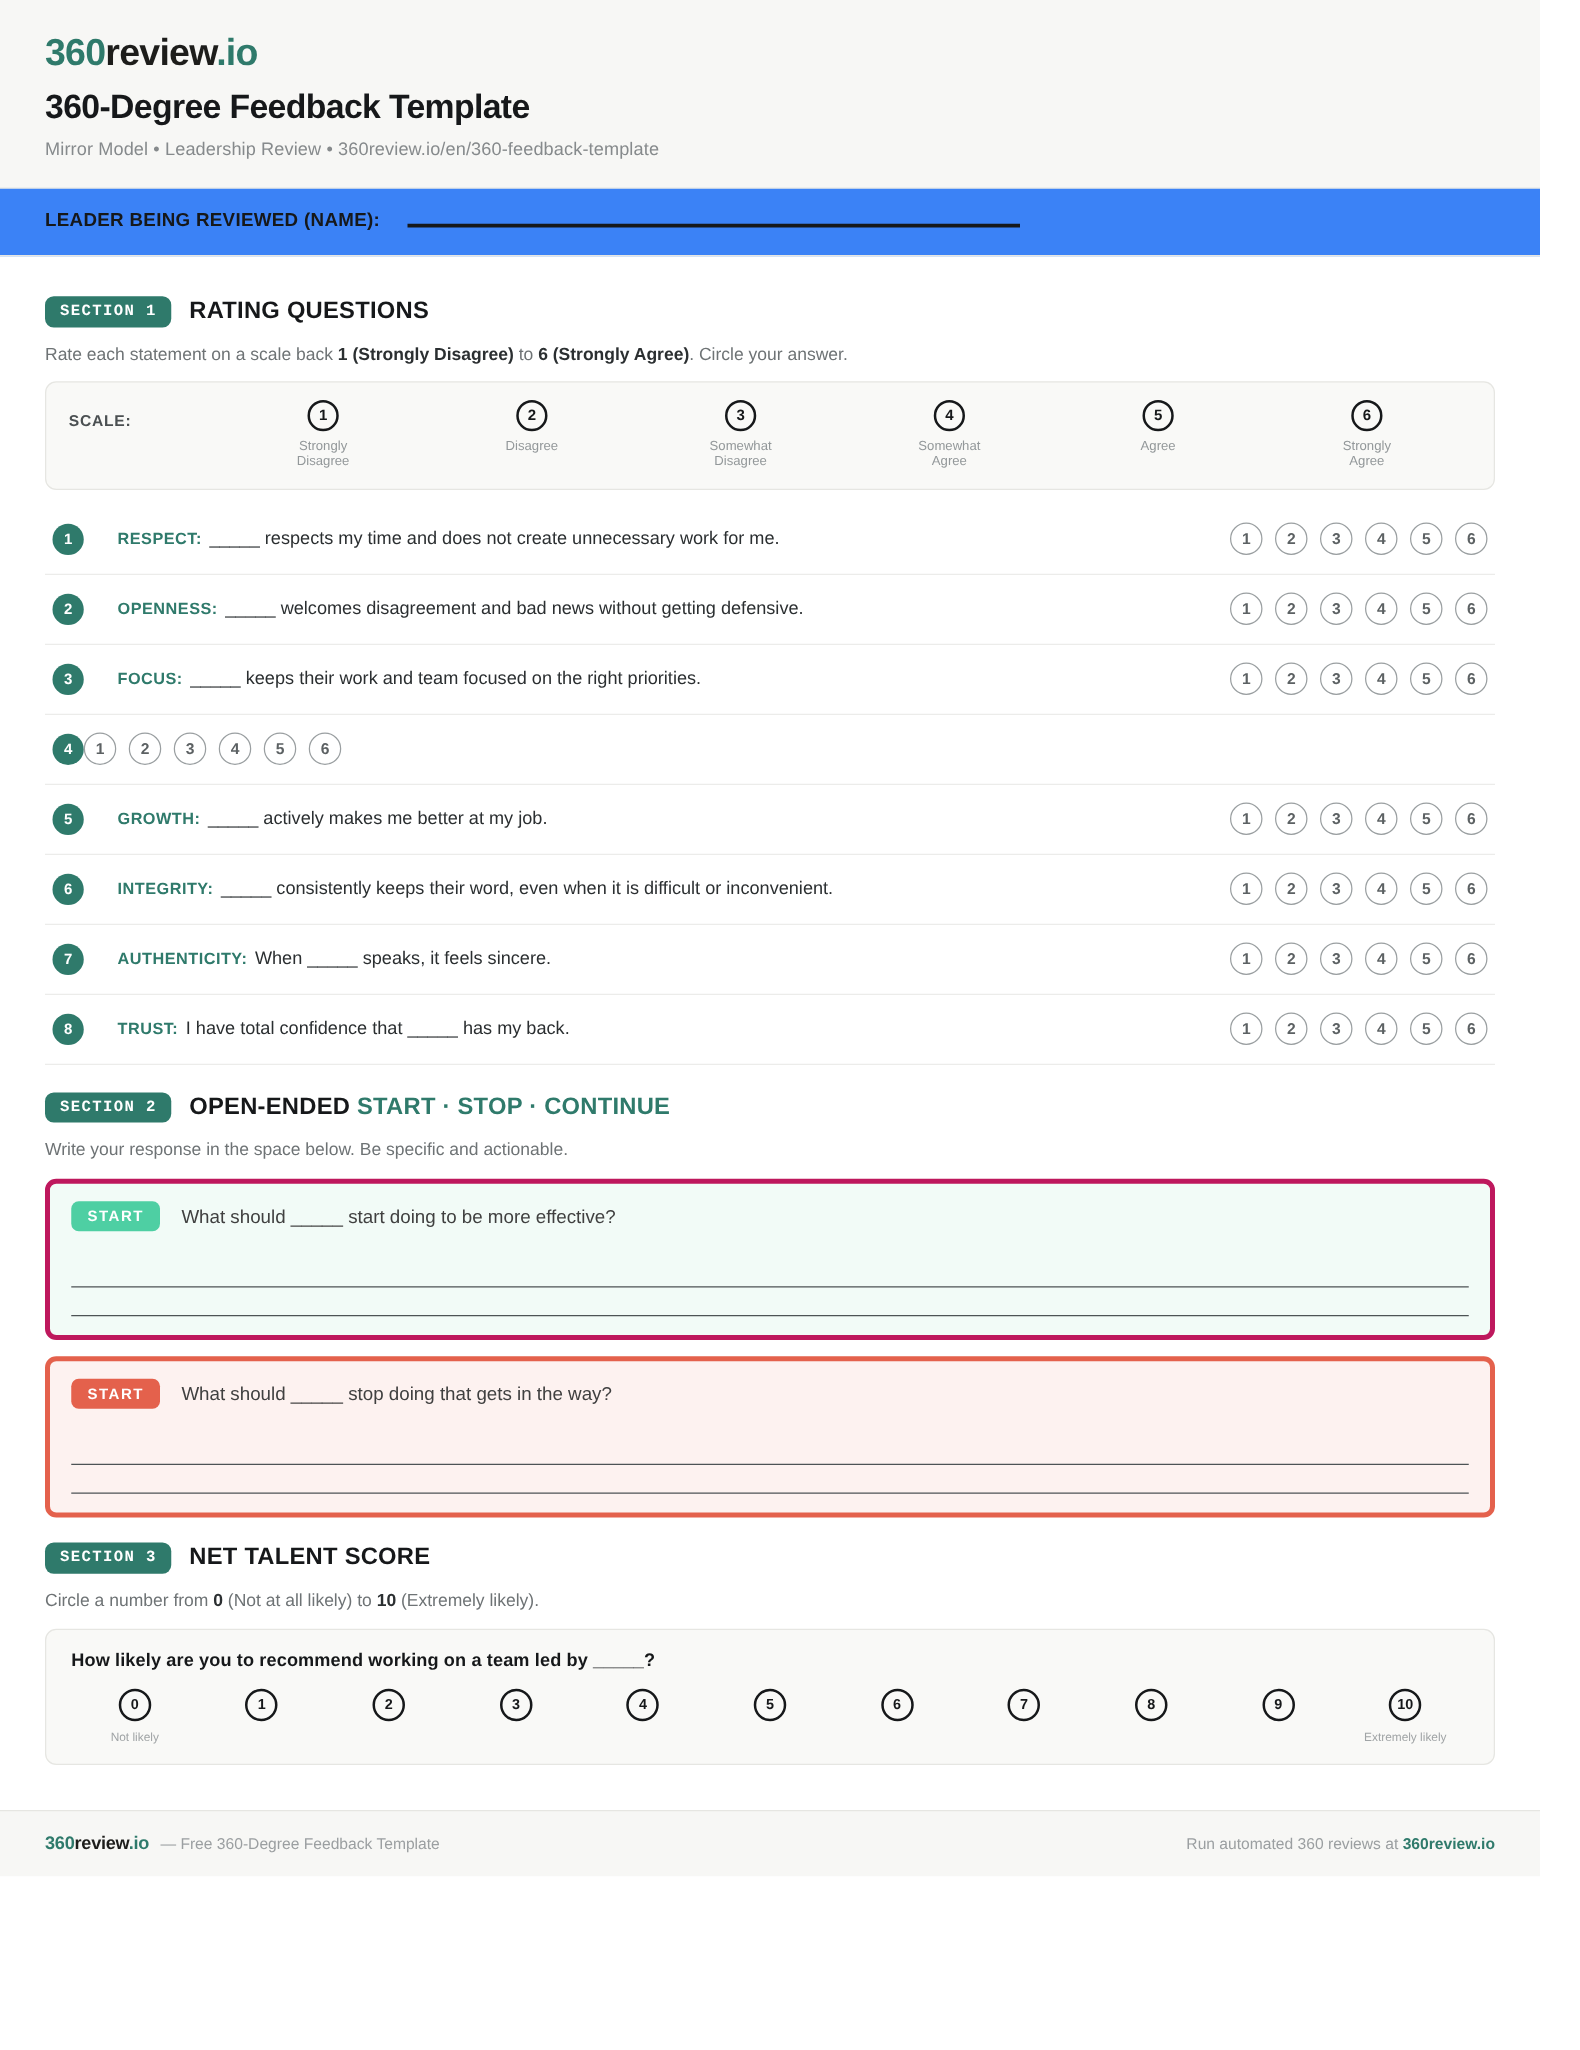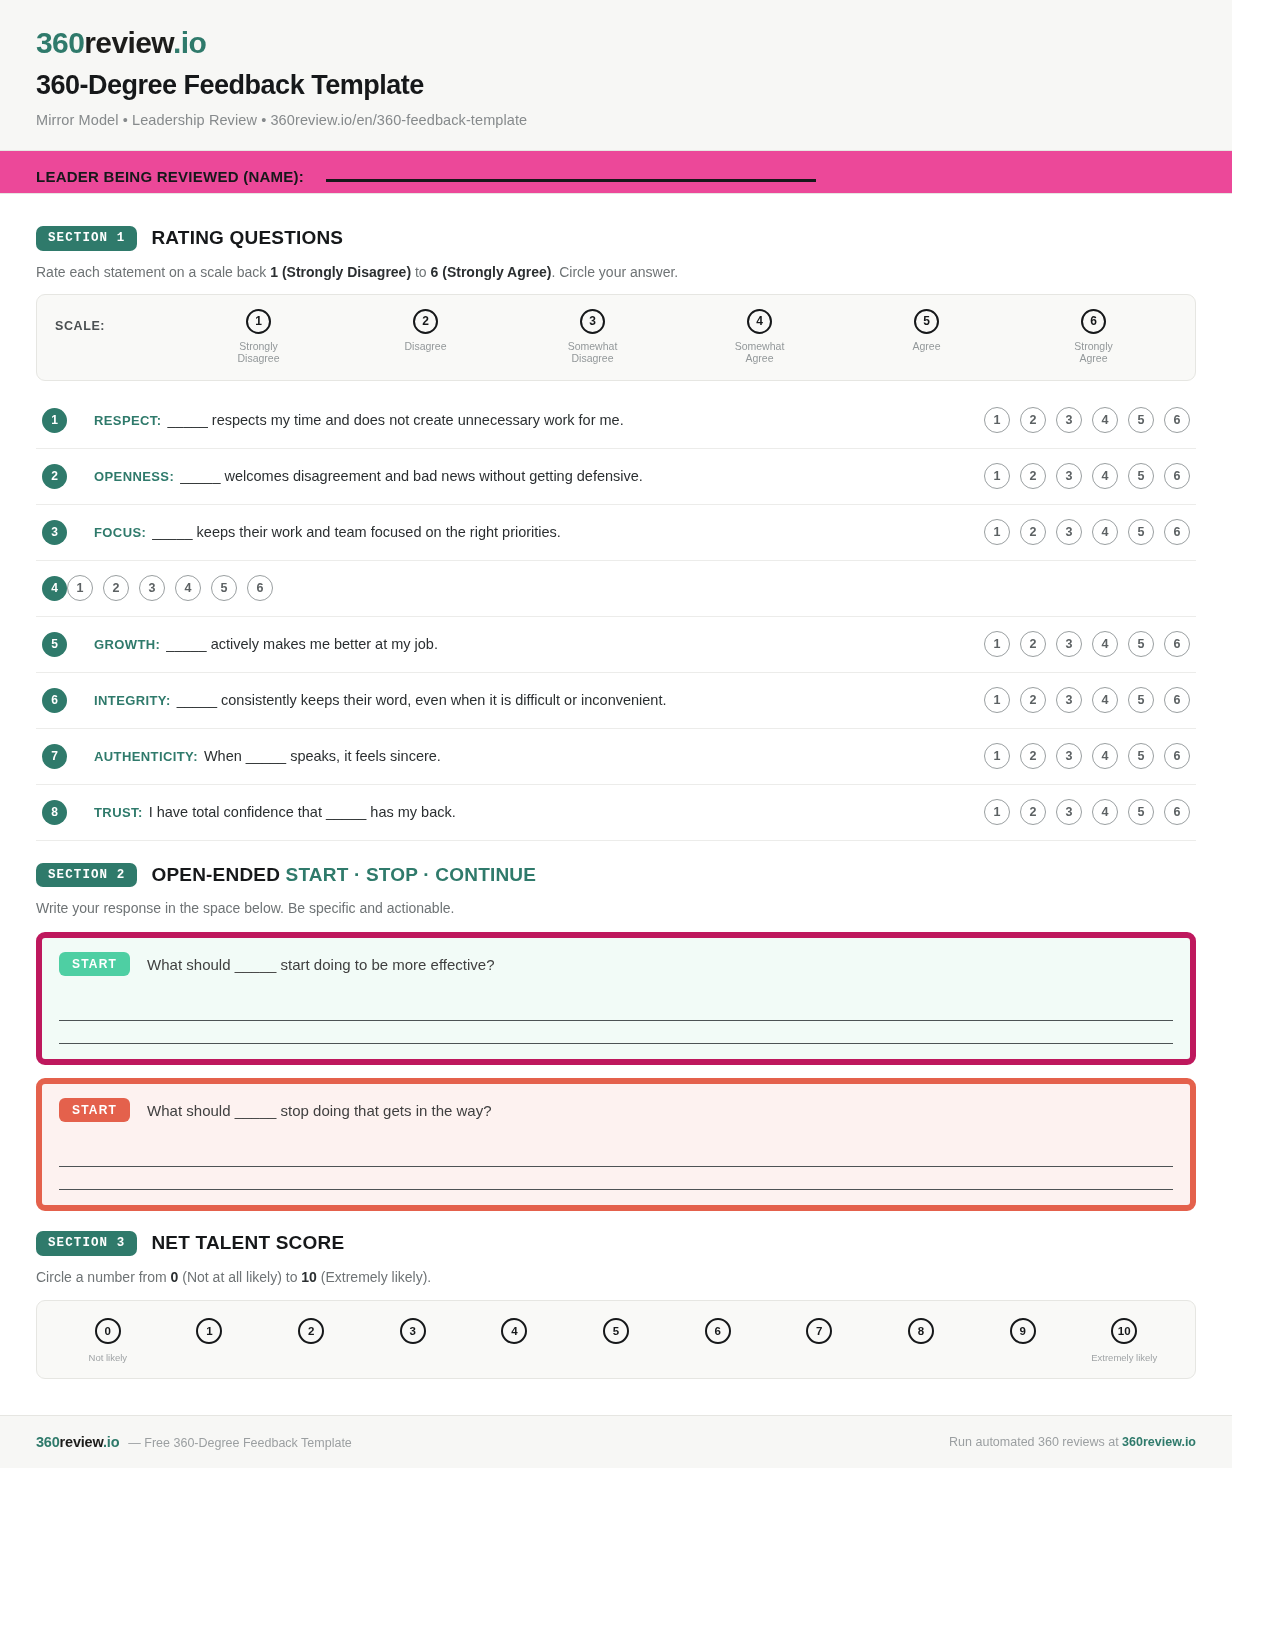--- a/index.html
+++ b/index.html
@@ -40,22 +40,22 @@
     margin-bottom: 11px;
   }
   .doc-sub {
     font-size: 14.5px;
     color: #868a8c;
     letter-spacing: 0.1px;
   }
 
   
   .namebar {
-    background: #ec4899;
-    padding: 17px 36px 8px 36px;
+    background: #3b82f6;
+    padding: 17px 36px 19px 36px;
     border-bottom: 1px solid #e6e6e2;
     display: flex;
     align-items: center;
   }
   .namebar-label {
     font-size: 15px;
     font-weight: 700;
     color: #16181a;
     letter-spacing: 0.25px;
   }
@@ -185,21 +185,21 @@
     width: 26px; height: 26px;
     border: 1.8px solid #9a9fa1;
     border-radius: 50%;
     display: flex; align-items: center; justify-content: center;
     font-size: 12.5px; font-weight: 700; color: #5c6163;
   }
 
   
   .oe-wrap { margin-top: 16px; }
   .oe-box {
-    border: 6px solid #be185d;
+    border: 4px solid #be185d;
     border-radius: 9px;
     background: #f2fbf7;
     padding: 14px 17px 15px 17px;
     margin-bottom: 13px;
   }
   .oe-box.stop { border-color: #e4614c; background: #fdf2f0; }
   .oe-box.cont { border-color: #5ab6f2; background: #f0f6fe; }
   .oe-head { display: flex; align-items: center; gap: 17px; }
   .oe-tag {
     background: #4ecfa3;
@@ -454,20 +454,21 @@
         </div>
       </div>
 
     <div class="sec-head" style="margin-top:20px">
       <span class="sec-pill">SECTION 3</span>
       <span class="sec-title">NET TALENT SCORE</span>
     </div>
     <div class="sec-desc"><span>Circle a number from </span><b>0</b><span> (Not at all likely) to </span><b>10</b><span> (Extremely likely).</span></div>
 
     <div class="npsbox">
+      <div class="nps-q">How likely are you to recommend working on a team led by _____?</div>
       <div class="nps-items" id="nps-items">
           <div class="nps-item">
             <div class="nps-circle">0</div>
             <div class="nps-cap">Not likely</div>
           </div>
           <div class="nps-item">
             <div class="nps-circle">1</div>
             <div class="nps-cap"></div>
           </div>
           <div class="nps-item">

